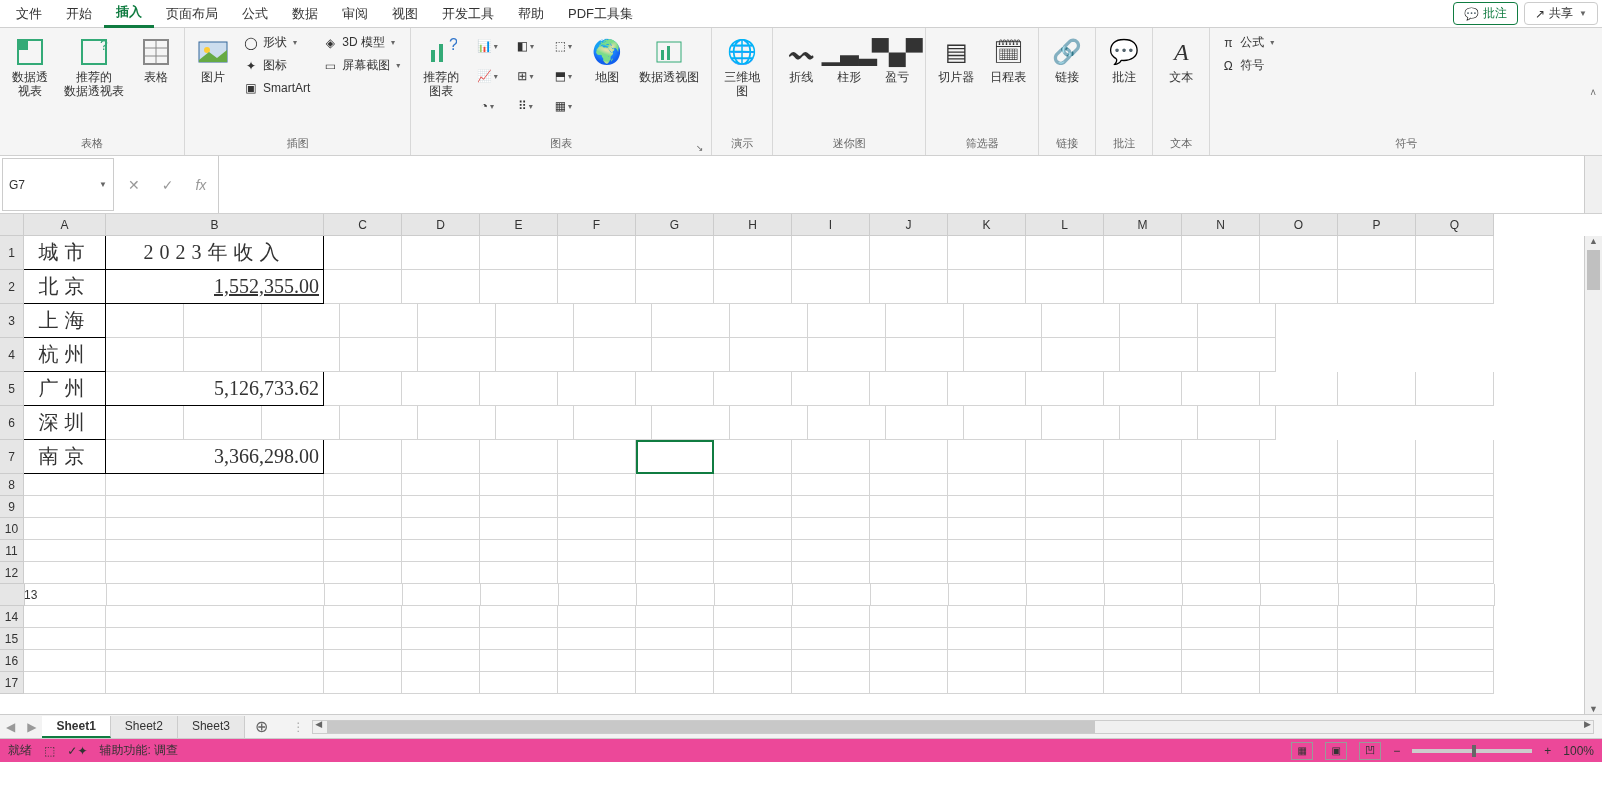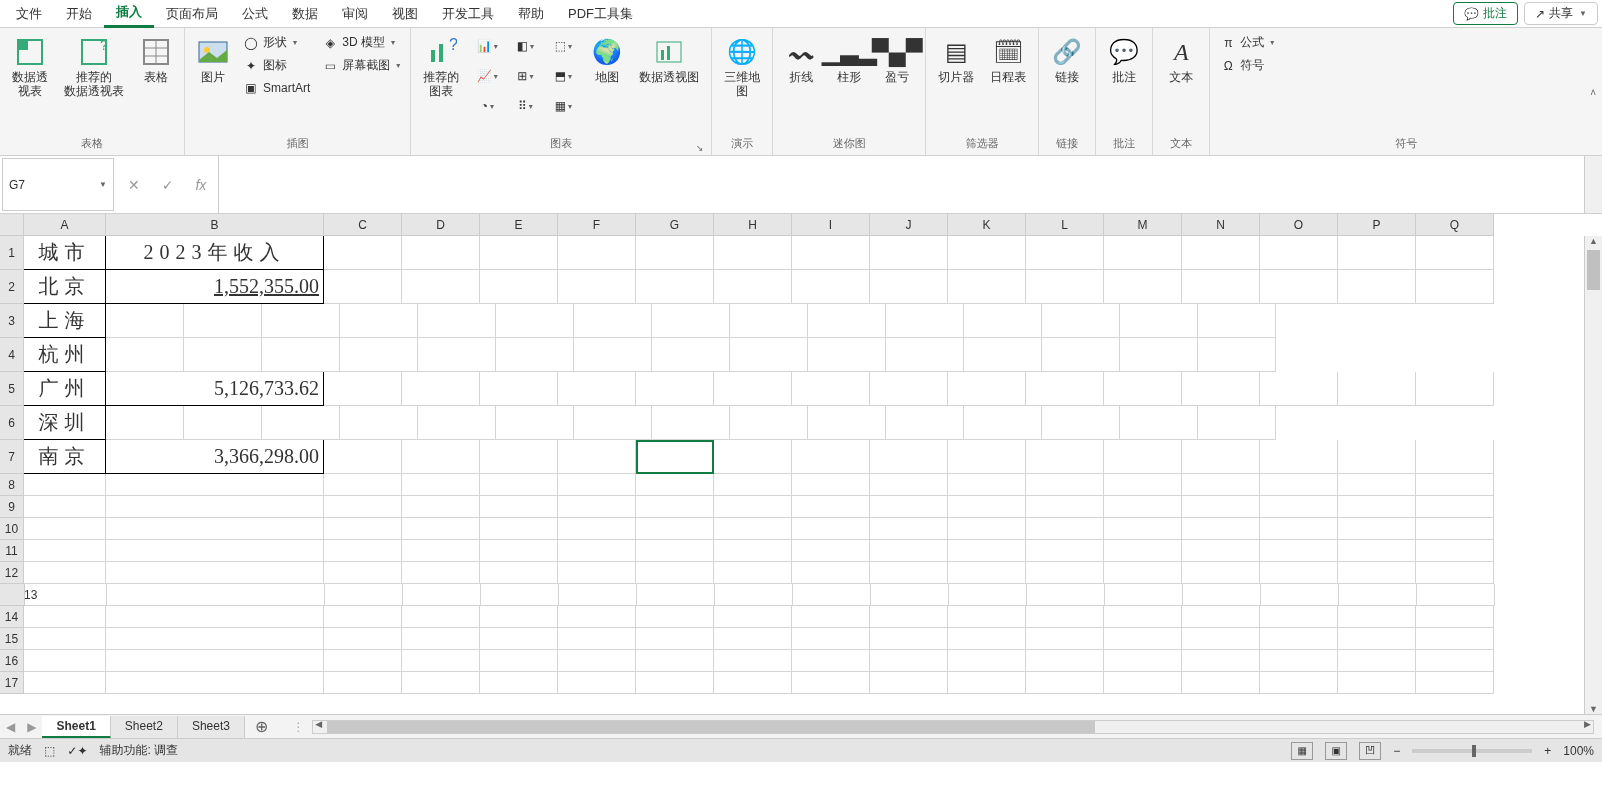--- a/index.html
+++ b/index.html
@@ -55,21 +55,21 @@
     
     .sheet-tabs-bar { display:flex; align-items:center; height:24px; border-top:1px solid #ccc; background:#f3f3f3; font-size:12px;}
     .nav-arrow{padding:0 6px; color:#999; cursor:pointer;}
     .sheet-tab{padding:3px 14px; border-right:1px solid #ccc; cursor:pointer; background:#e8e8e8;}
     .sheet-tab.active{background:#fff; font-weight:bold; border-bottom:2px solid #107c41;}
     .add-sheet{ padding:0 10px; color:#666; cursor:pointer; font-size:16px;}
     .tab-hscroll{flex:1; margin:0 8px; height:14px; background:#f0f0f0; position:relative; border:1px solid #ccc;}
     .tab-hscroll-thumb{position:absolute; left:0; top:0; bottom:0; width:60%; background:#c8c8c8;}
     
     
-    .status-bar { display:flex; align-items:center; height:24px; background:#e5e5e5; border-top:1px solid #ccc; font-size:12px; padding:0 8px; gap:12px;}
+    .status-bar { display:flex; align-items:center; height:24px; background:#ec4899; border-top:1px solid #ccc; font-size:12px; padding:0 8px; gap:12px;}
     .status-spacer{flex:1;}
     .view-btn{width:22px; height:18px; border:1px solid #999; cursor:pointer; display:flex; align-items:center; justify-content:center; font-size:10px;}
     .zoom-slider{width:120px; height:4px; background:#ccc; position:relative;}
     .zoom-thumb{position:absolute; left:50%; top:-4px; width:4px; height:12px; background:#666;}
 
     
     svg{display:block;}
     .dd{font-size:8px; color:#666; margin-left:2px;}
   </style>
 </head>

